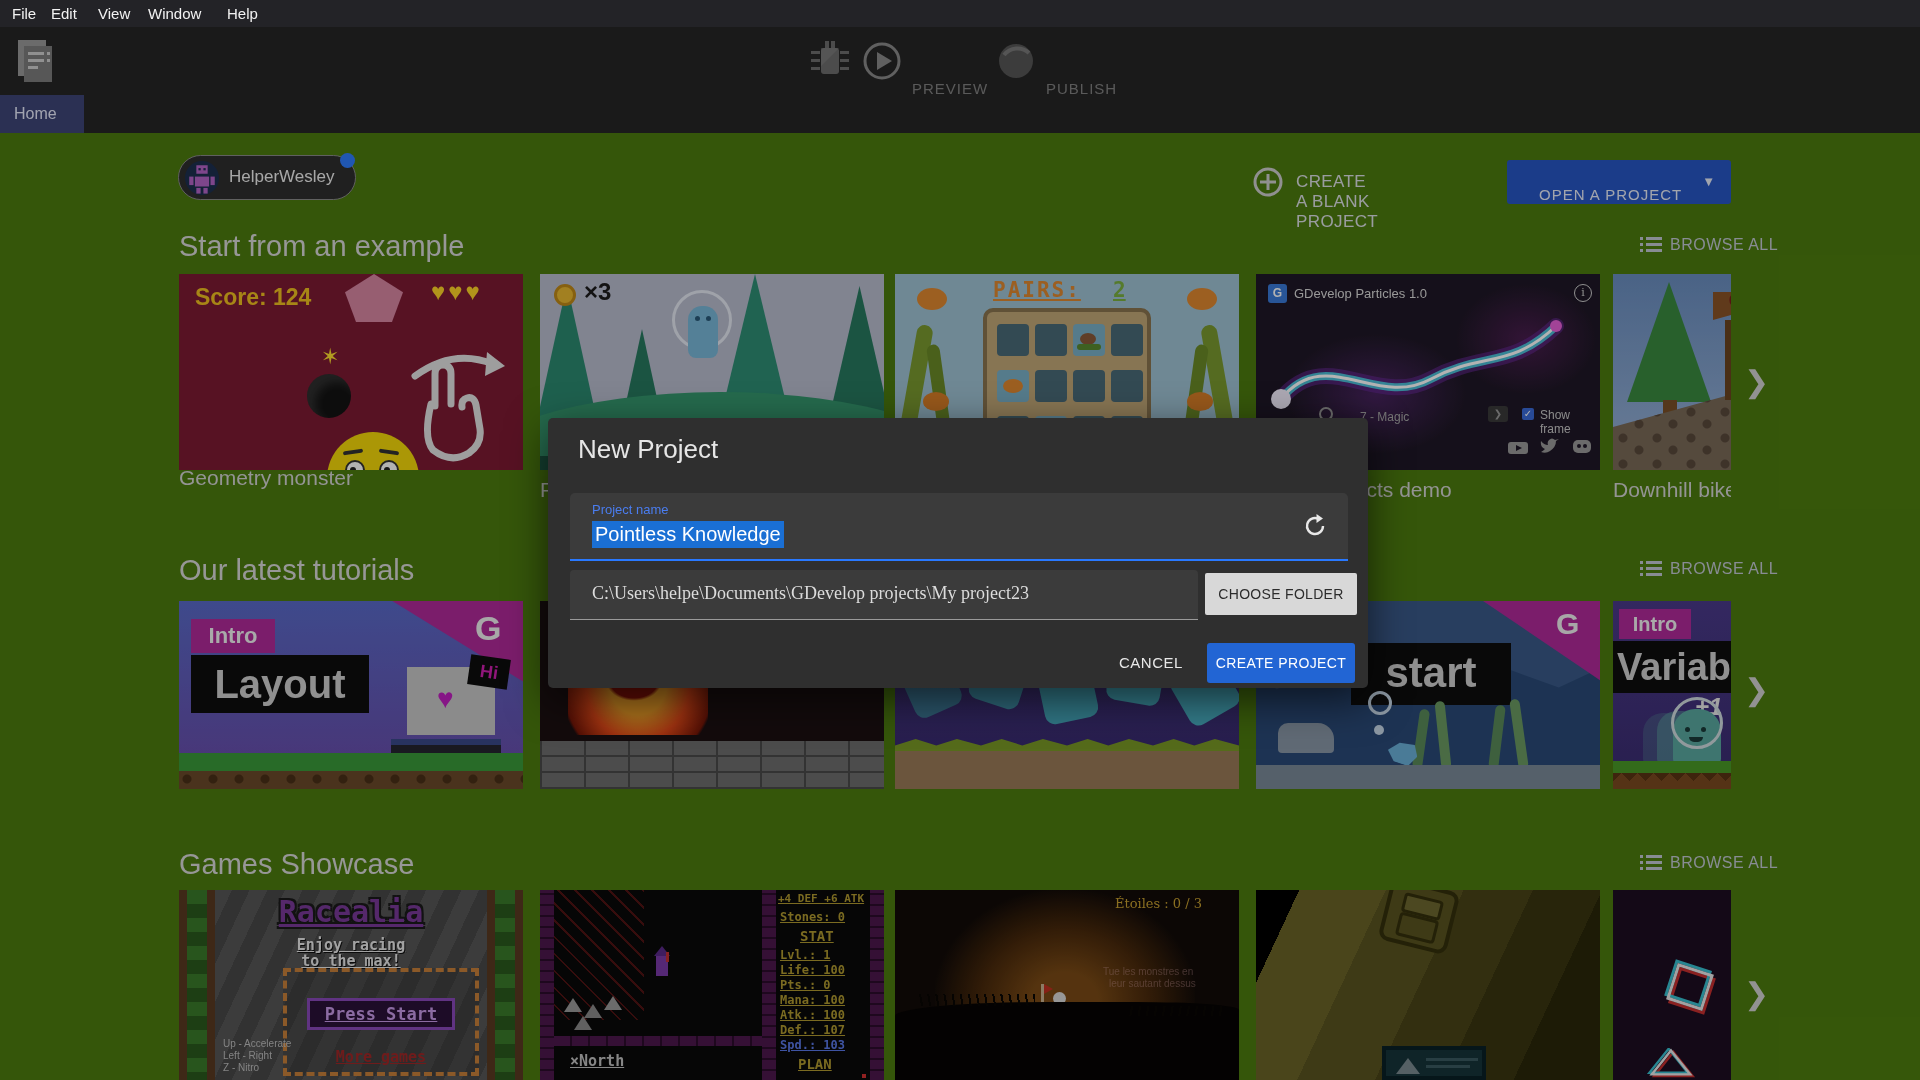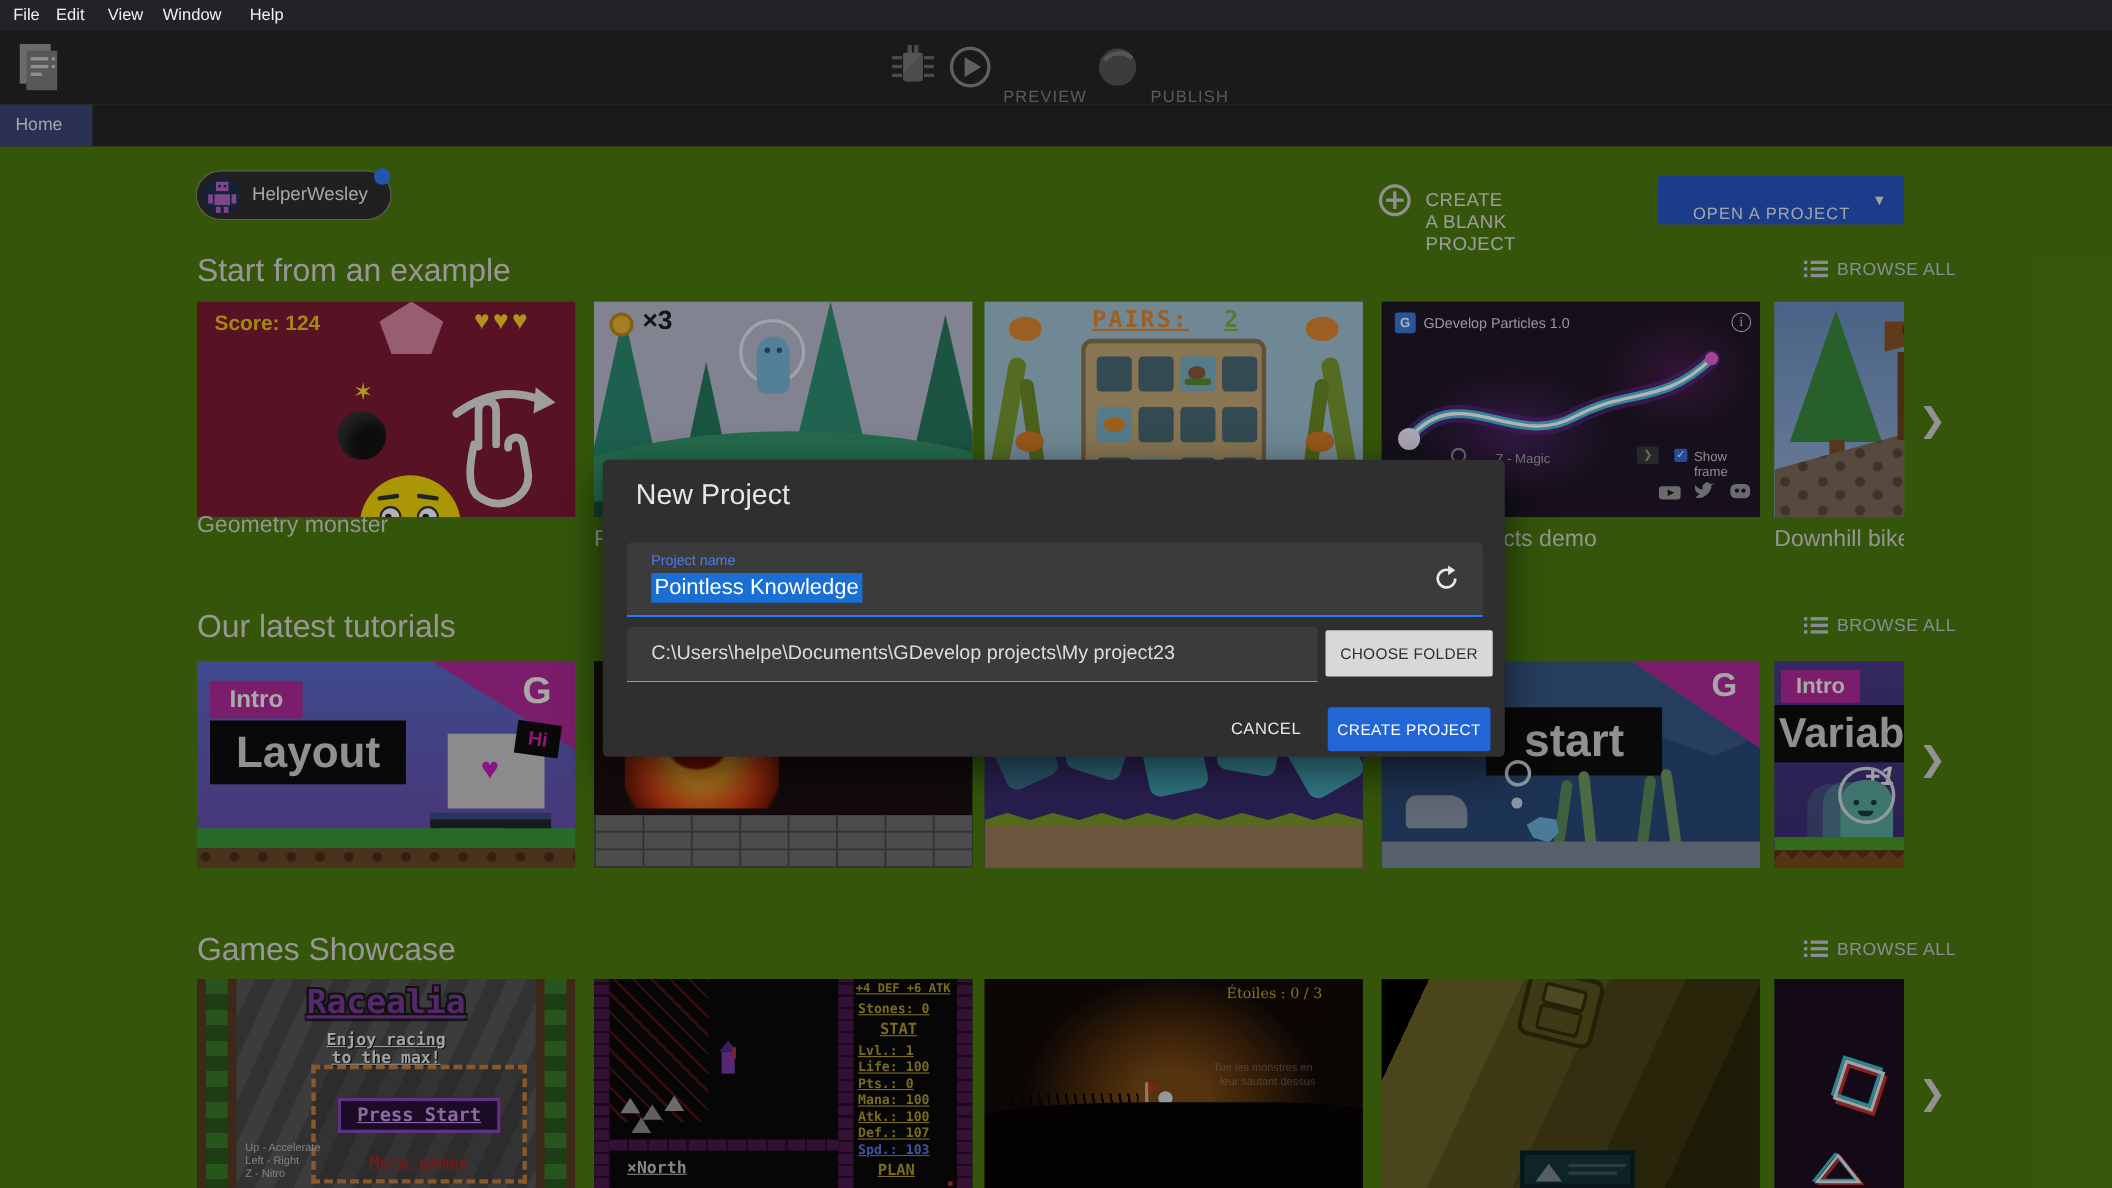--- a/index.html
+++ b/index.html
@@ -34,21 +34,21 @@
   
   .dim{position:absolute;left:0;top:27px;width:1920px;height:1053px;background:rgba(0,0,0,.30);z-index:50;}
   .dialog{position:absolute;left:548px;top:418px;width:820px;height:270px;background:#2f2f2f;border-radius:5px;
           z-index:60;box-shadow:0 12px 40px rgba(0,0,0,.6);}
   .dlg-title{position:absolute;left:30px;top:16px;font-size:26px;color:#e6e6e6;}
   .name-field{position:absolute;left:22px;top:75px;width:778px;height:66px;background:#3b3b3b;
               border-radius:5px 5px 0 0;border-bottom:2px solid #2979ff;box-sizing:content-box;}
   .name-label{position:absolute;left:22px;top:9px;font-size:13px;color:#4a7df0;}
   .name-value{position:absolute;left:22px;top:28px;font-size:20px;color:#fff;background:#1a6fd4;padding:2px 3px;}
   .path-field{position:absolute;left:22px;top:152px;width:628px;height:49px;background:#3b3b3b;
-              border-radius:4px 4px 0 0;border-bottom:1px solid #9a9a9a;}
+              border-radius:4px 4px 0 0;border-bottom:1px solid #9a9a9a;font-family:Liberation Serif, serif;}
   .path-text{position:absolute;left:22px;top:13px;font-size:18px;color:#dcdcdc;white-space:nowrap;}
   .choose-btn{position:absolute;left:657px;top:155px;width:152px;height:42px;background:#d8d8d8;border-radius:2px;
               color:#2c2c2c;font-size:14px;letter-spacing:.3px;text-align:center;line-height:42px;}
   .cancel-btn{position:absolute;left:571px;top:236px;font-size:15px;letter-spacing:.5px;color:#e8e8e8;}
   .create-btn{position:absolute;left:659px;top:225px;width:148px;height:40px;background:#2265d4;border-radius:3px;
               color:#fff;font-size:14px;letter-spacing:.4px;text-align:center;line-height:40px;}
   
   .px{font-family:"DejaVu Sans Mono",monospace;font-weight:bold;text-decoration:underline;}
   .tri{width:0;height:0;position:absolute;}
 </style>
@@ -147,21 +147,21 @@
           <rect x="6" y="7" width="16" height="3"></rect>
       <rect x="0" y="13" width="3" height="3"></rect>
           <rect x="6" y="13" width="16" height="3"></rect>
         </g>
     </svg><span>BROWSE ALL</span>
   </div>
 
   <div class="row" style="top:274px;height:232px">
 
     <div class="card" style="left:0;height:196px;background:#7d1b33">
-      <span class="abs" style="left:16px;top:10px;font-size:19px;font-weight:bold;color:#f0c020">Score: 124</span>
+      <span class="abs" style="left:16px;top:10px;font-size:23px;font-weight:bold;color:#f0c020">Score: 124</span>
       <div class="abs" style="left:166px;top:0;width:58px;height:48px;background:#d887a3;clip-path:polygon(50% 0,100% 38%,81% 100%,19% 100%,0 38%)"></div>
       <span class="abs" style="left:252px;top:4px;font-size:24px;color:#ffd428;letter-spacing:3px">♥♥♥</span>
       <div class="abs" style="left:128px;top:100px;width:44px;height:44px;border-radius:50%;background:#141414;box-shadow:inset 8px 8px 10px rgba(255,255,255,.12)"></div>
       <span class="abs" style="left:142px;top:70px;font-size:22px;color:#ffe030">✶</span>
       <div class="abs" style="left:148px;top:158px;width:92px;height:120px;background:#f5d90a;border-radius:46px 46px 40px 40px">
         <div class="abs" style="left:18px;top:28px;width:16px;height:16px;border-radius:50%;background:#fff;border:2px solid #333"></div>
         <div class="abs" style="left:52px;top:28px;width:16px;height:16px;border-radius:50%;background:#fff;border:2px solid #333"></div>
         <div class="abs" style="left:23px;top:35px;width:6px;height:6px;border-radius:50%;background:#222"></div>
         <div class="abs" style="left:57px;top:35px;width:6px;height:6px;border-radius:50%;background:#222"></div>
         <div class="abs" style="left:16px;top:18px;width:20px;height:4px;background:#333;border-radius:2px;transform:rotate(-8deg)"></div>

